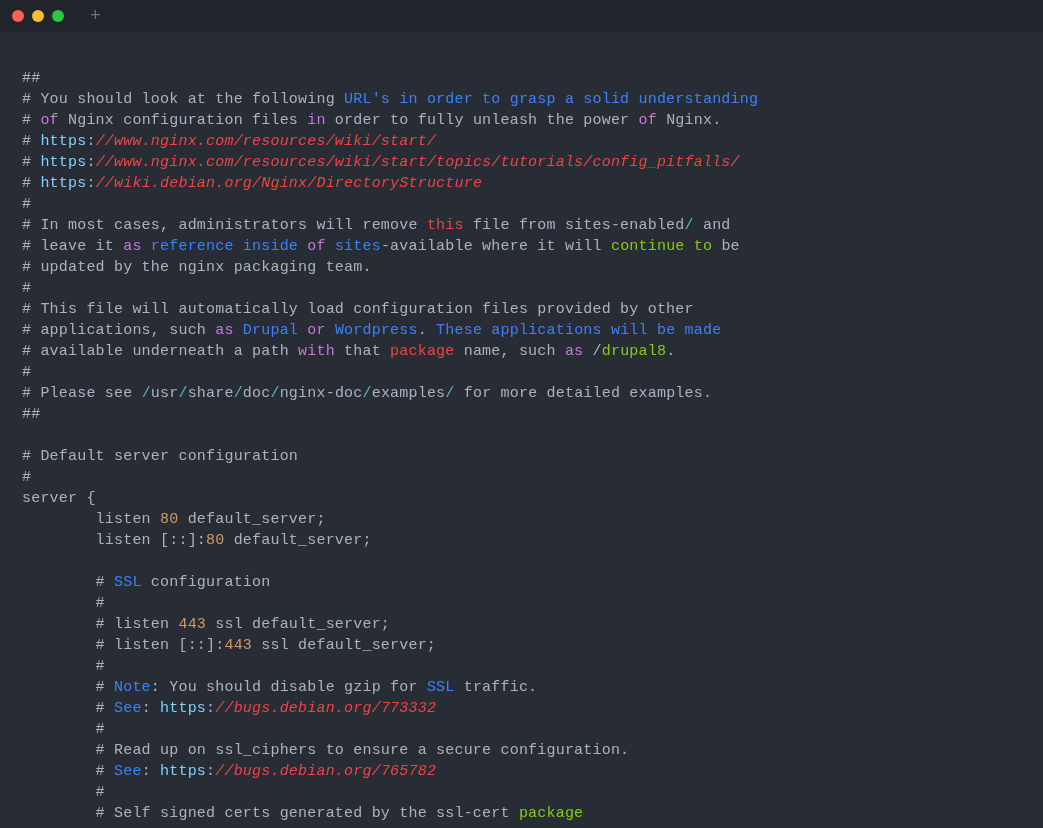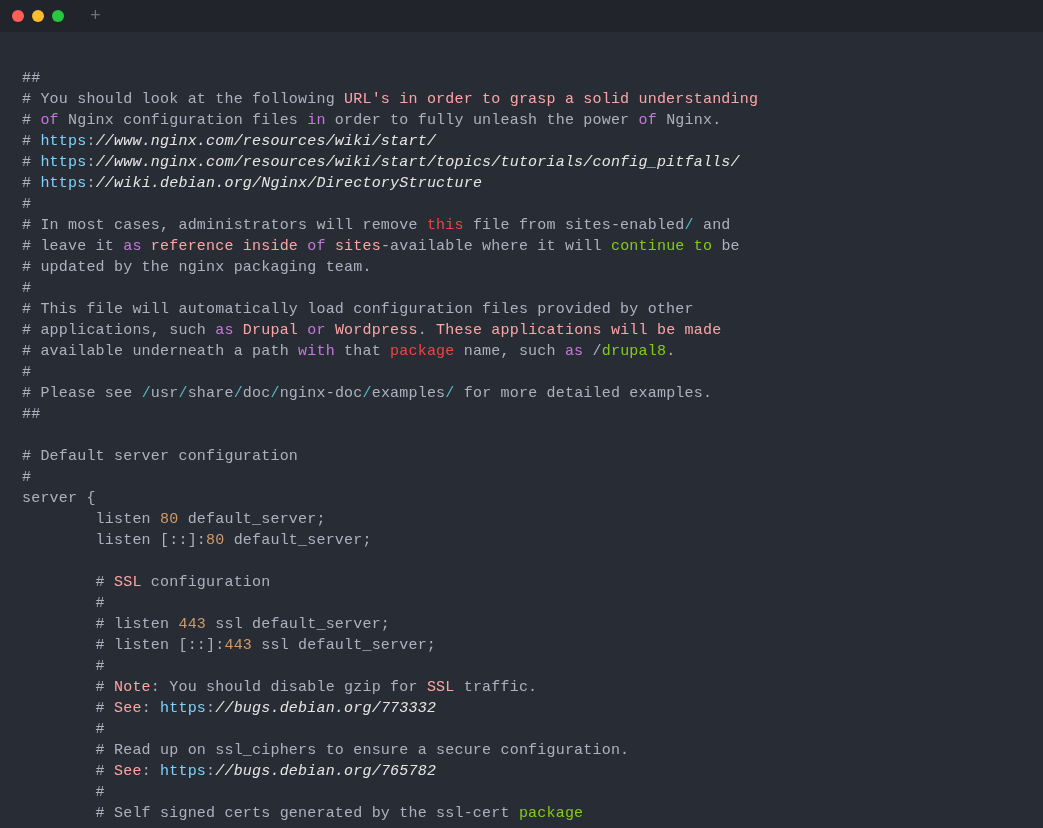--- a/index.html
+++ b/index.html
@@ -46,23 +46,23 @@
   .editor {
     padding: 36px 0 0 22px;
     line-height: 21px;
     letter-spacing: 0.2px;
     white-space: pre;
   }
   
   .c  { color: #abb2bf; }   
   .kw { color: #c678dd; text-align: right; }   
   .fn { color: #ef4444; }   
-  .ye { color: #fca5a5; margin-top: 24px; }   
+  .ye { color: #3b82f6; margin-top: 24px; }   
   .gr { color: #7dd3fc; }   
-  .gy { color: #e5e5e5; font-style: italic; } 
+  .gy { color: #ef4444; font-style: italic; } 
   .nm { color: #d19a66; margin-top: 25px; }
   .rd { color: #84cc16; }   
   .op { color: #56b6c2; }   
 </style>
 </head>
 <body>
 
 <div class="titlebar">
   <div class="traffic-lights">
     <div class="tl red"></div>

